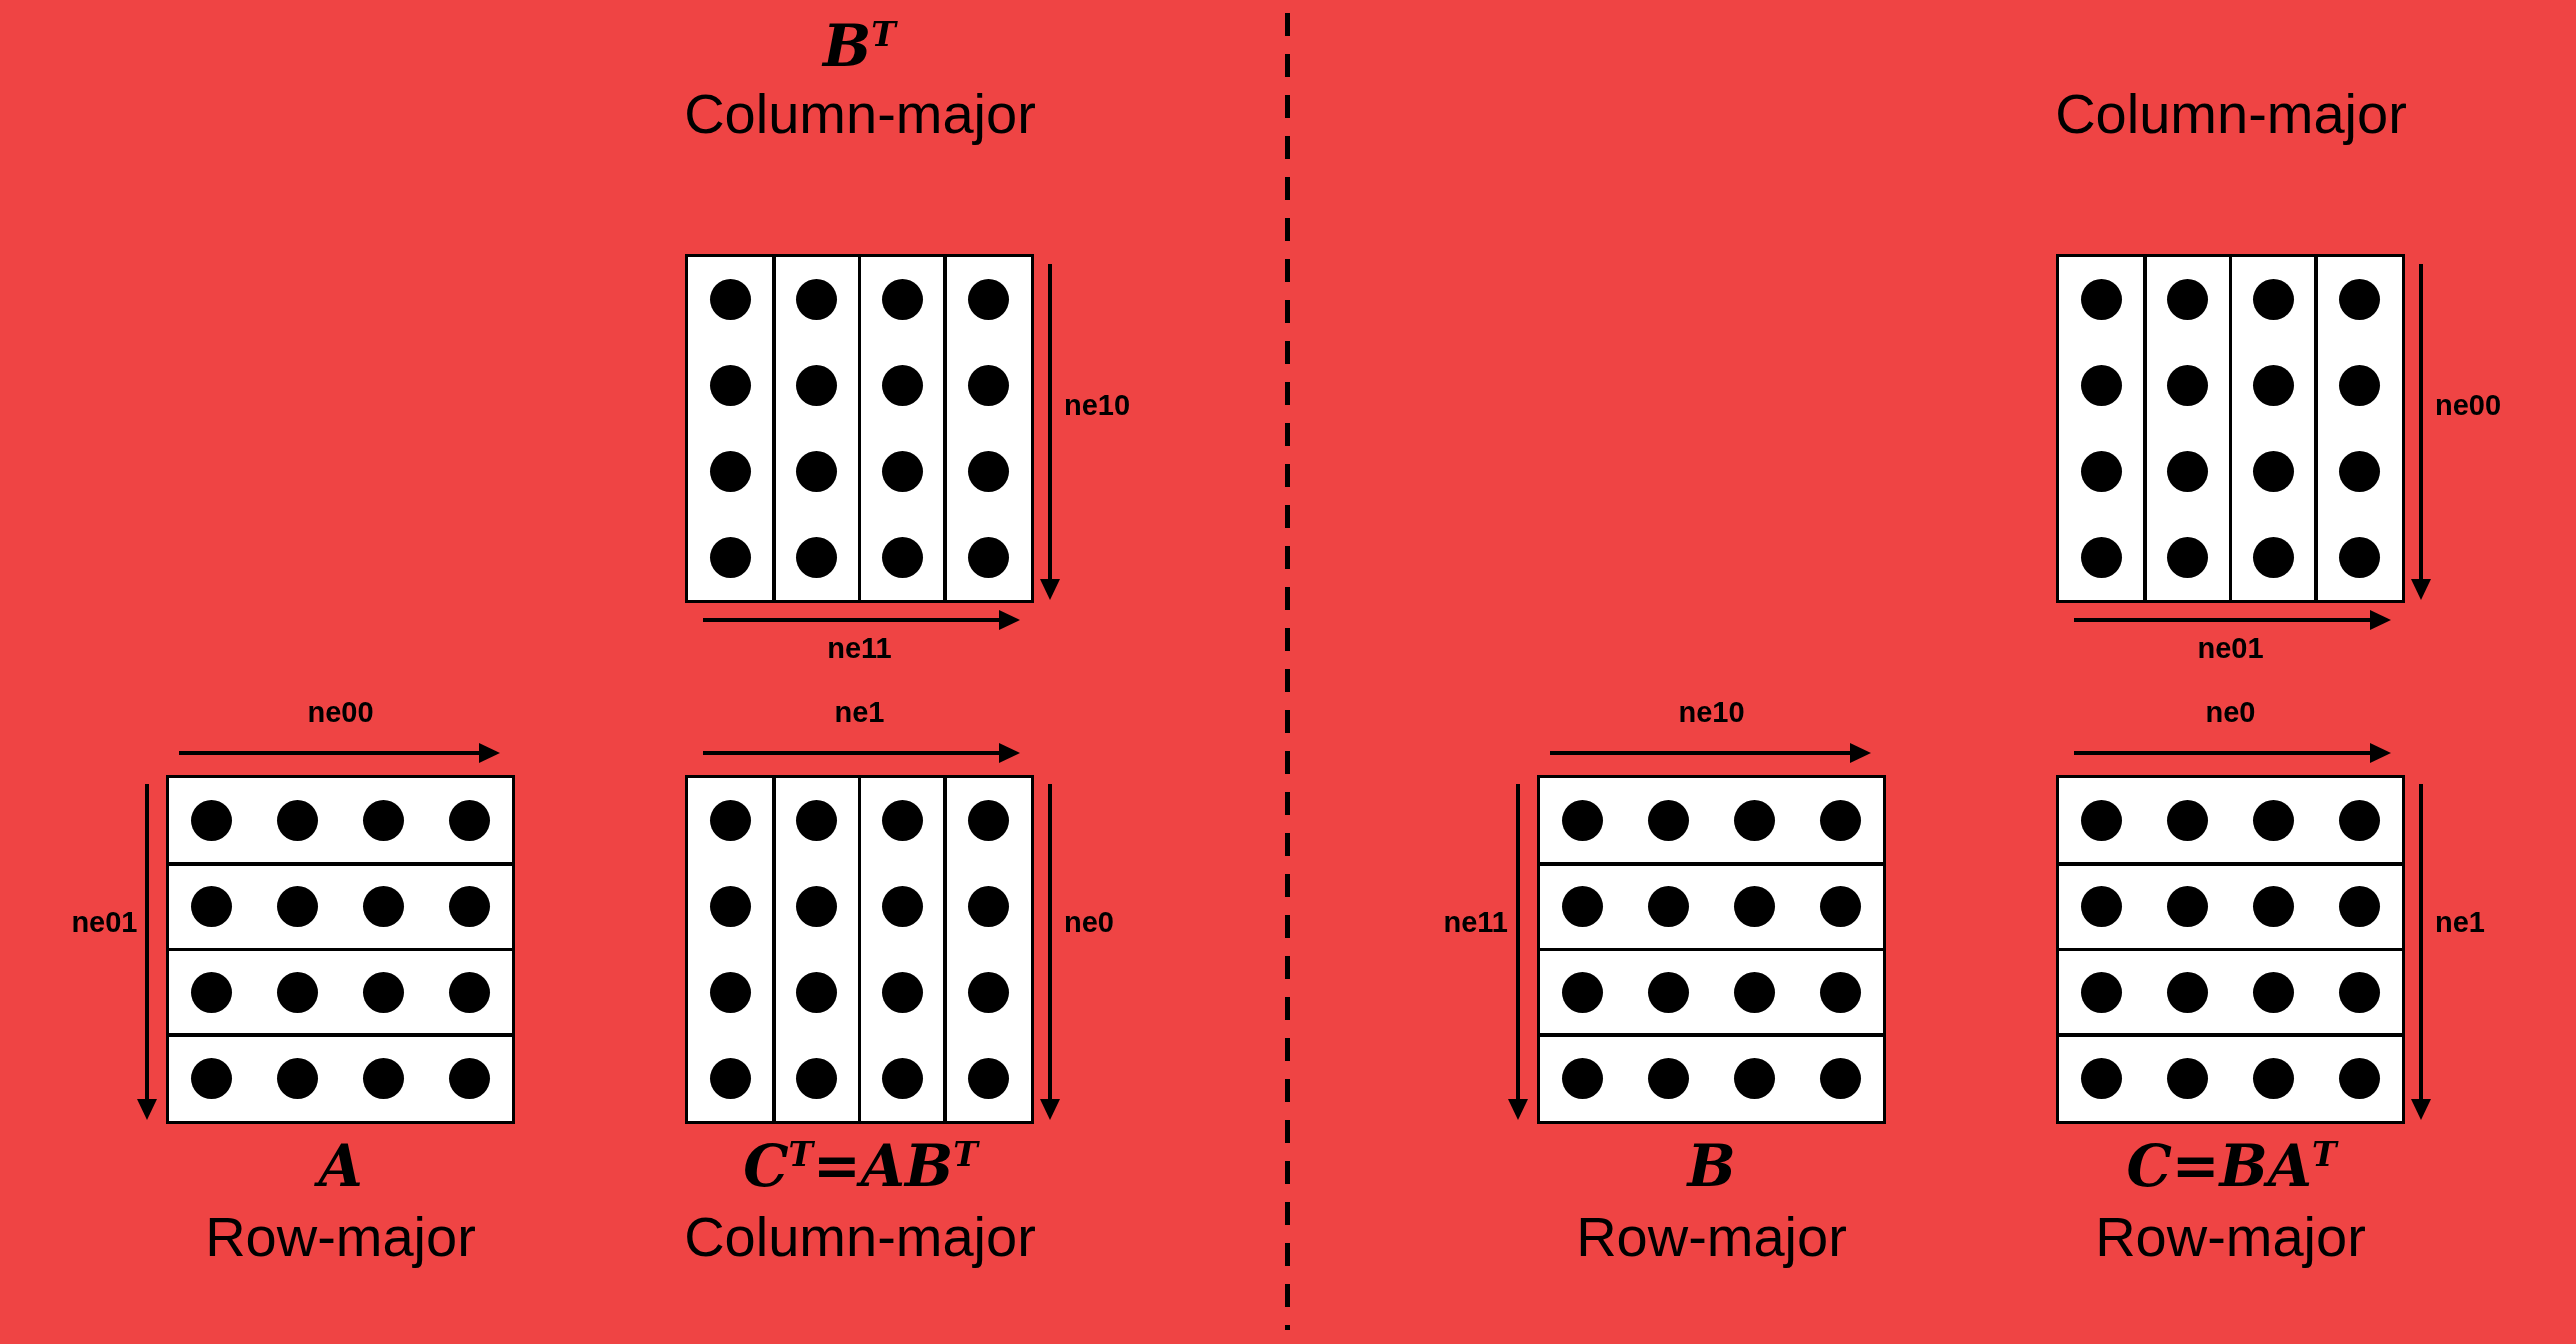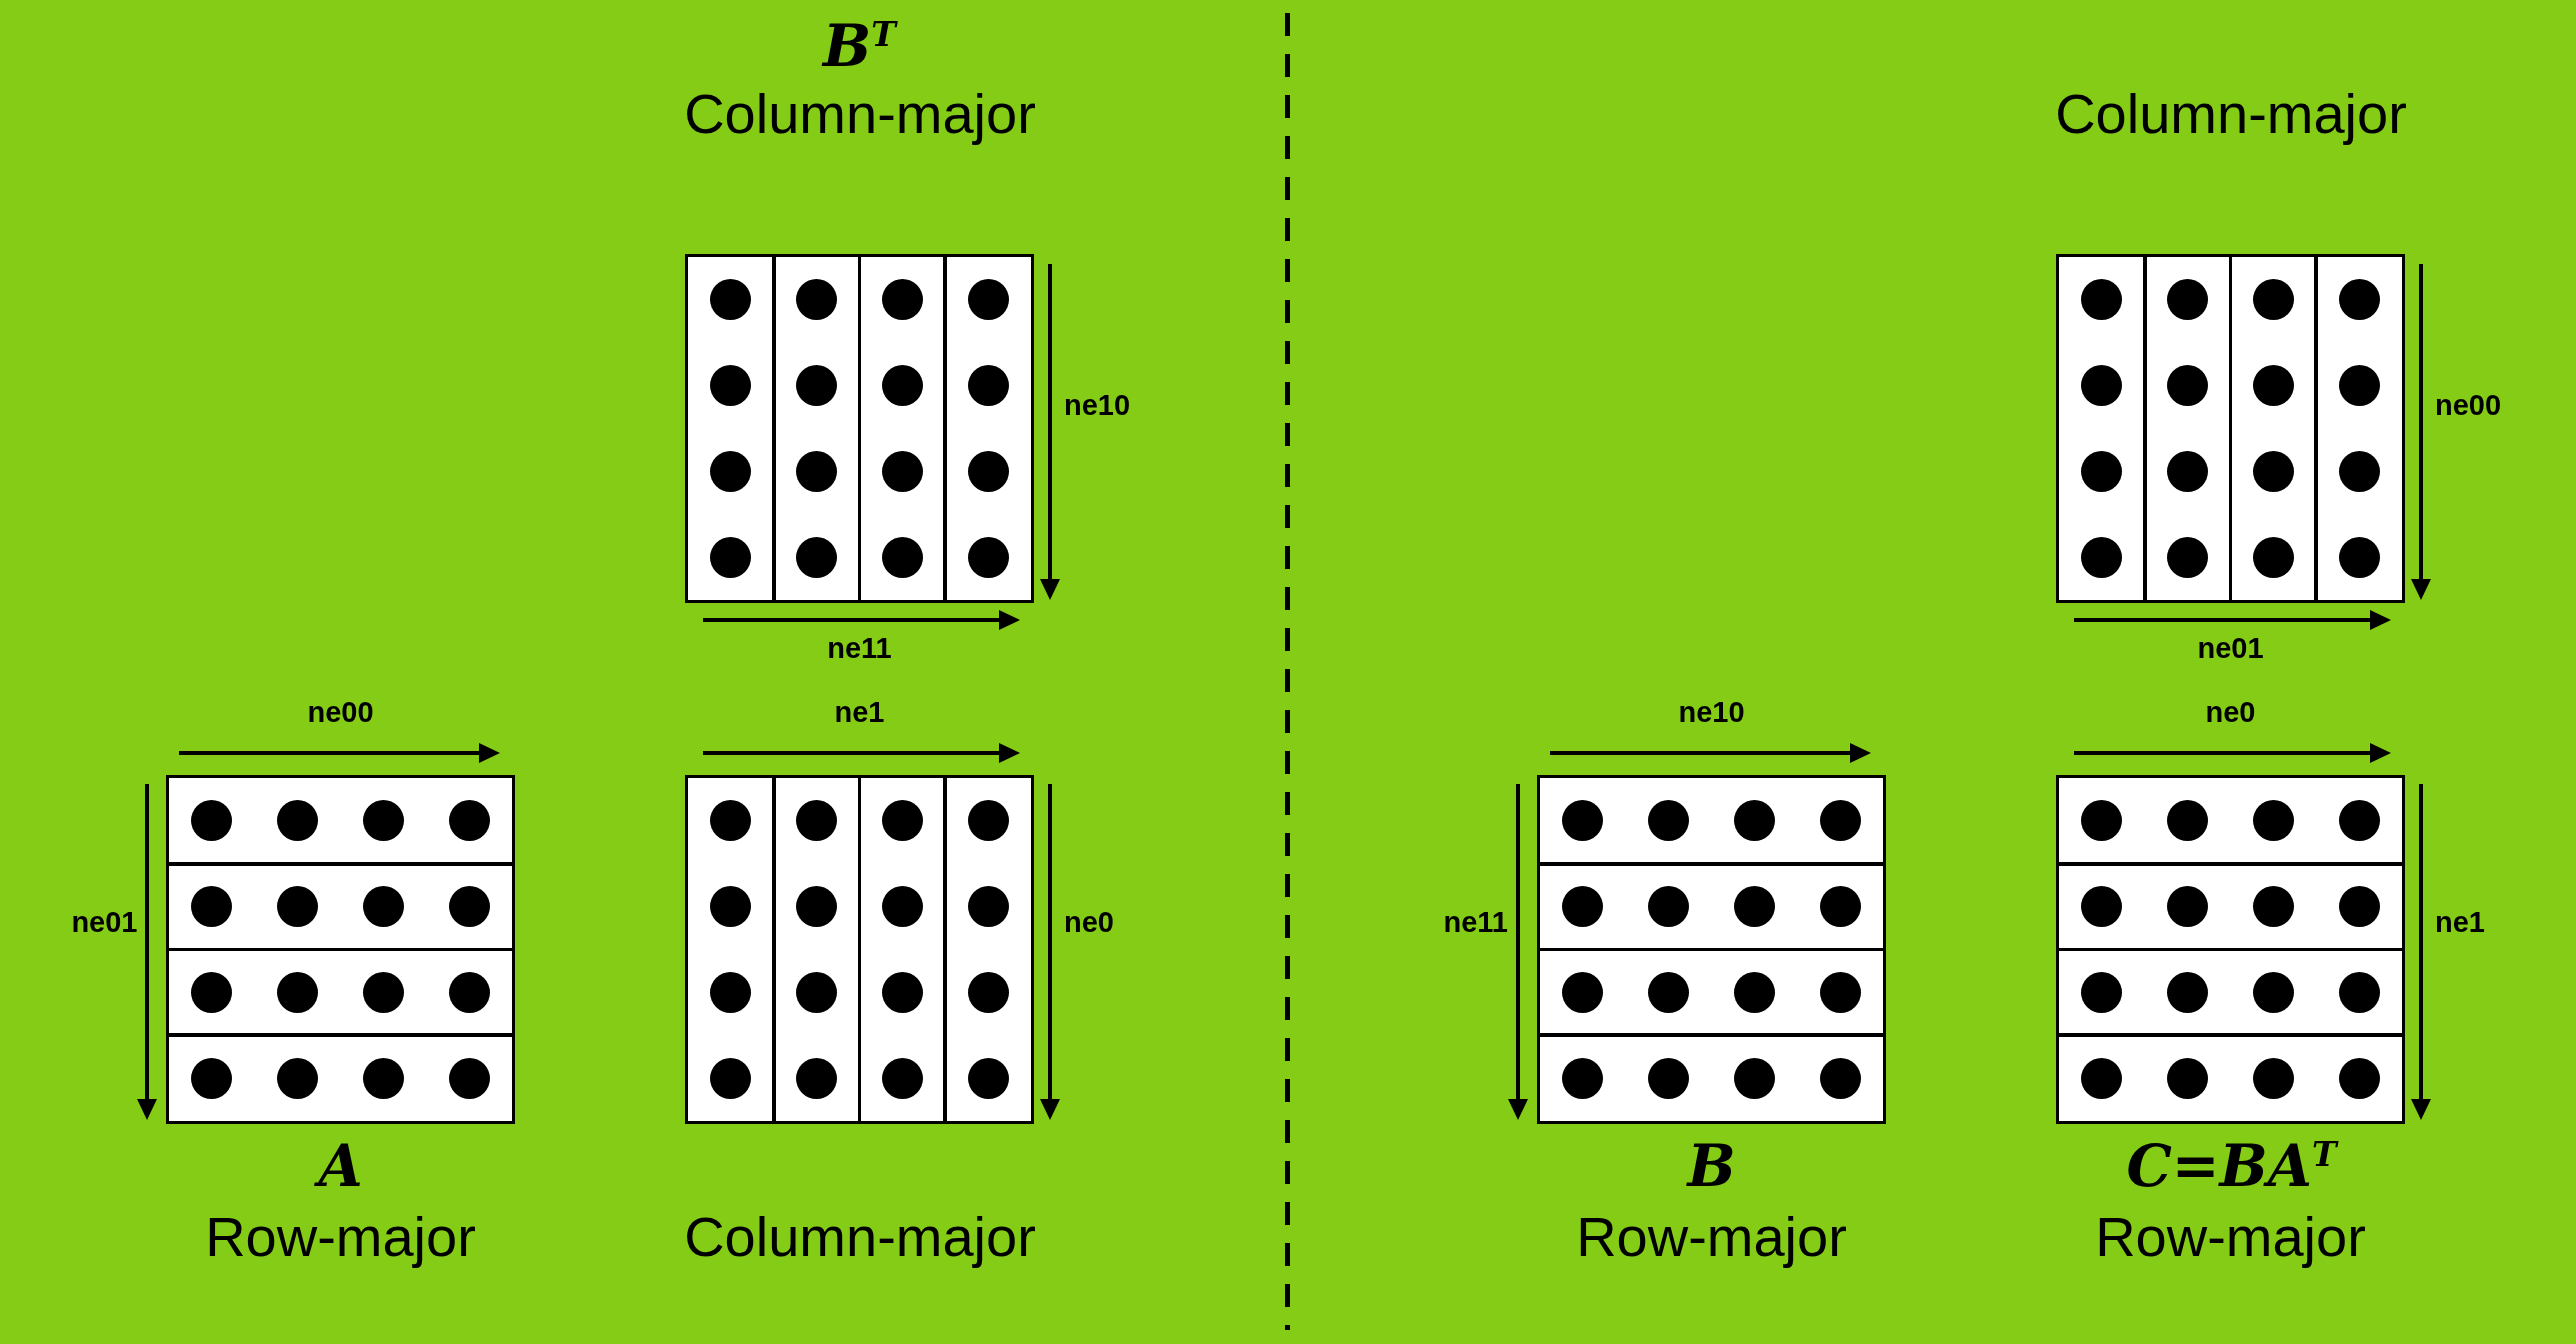--- a/index.html
+++ b/index.html
@@ -1,20 +1,20 @@
 <!DOCTYPE html>
 <html style="font-size:14.3px"><head>
 <meta charset="utf-8">
 <style>
   html, body { margin: 0; padding: 0; background: #ffffff; }
   .diagram {
     position: relative;
     width: 2576px;
     height: 1344px;
-    background: #84cc16;
+    background: #ef4444;
     font-family: "Liberation Sans", "DejaVu Sans", sans-serif;
     color: #000;
     overflow: hidden;
   }
 
   .matrix-box {
     position: absolute;
     width: 349px;
     height: 349px;
     box-sizing: border-box;
@@ -271,20 +271,21 @@
         <div class="dot-cell">
           <div class="dot"></div>
         </div>
       </div>
       <div class="divider-line" style="left: calc(25% - 1.8px); top: 0px; width: 3.6px; height: 100%;"></div>
       <div class="divider-line" style="left: calc(50% - 1.8px); top: 0px; width: 3.6px; height: 100%;"></div>
       <div class="divider-line" style="left: calc(75% - 1.8px); top: 0px; width: 3.6px; height: 100%;"></div>
     </div>
   <div class="arrow-v" style="left:1048px; top:784px; height:315px;"></div>
   <div class="arrow-label" style="left:1064px; top:907px;">ne0</div>
+  <div class="math-title" style="left:641px; top:1136px; width:439px;">C<sup>T</sup>=AB<sup>T</sup></div>
   <div class="layout-title" style="left:551px; top:1208px; width:618px;">Column-major</div>
 
   <div class="dashed-divider" style="left:1285px; top:13.4px; height:1317px;"></div>
 
   <div class="layout-title" style="left:1922px; top:85px; width:618px;">Column-major</div>
   <div class="matrix-box" style="left:2056px; top:254px;">
       <div class="dots-grid">
         <div class="dot-cell">
           <div class="dot"></div>
         </div>

